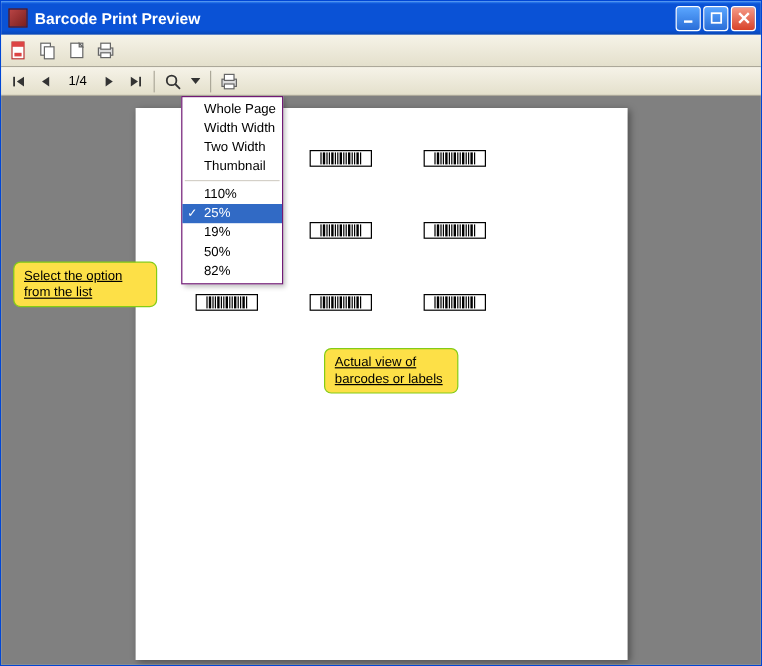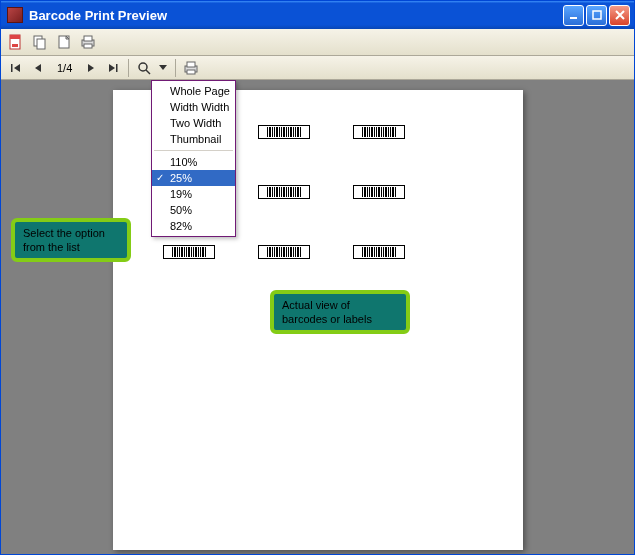--- a/index.html
+++ b/index.html
@@ -164,37 +164,38 @@
     color: inherit;
     font-size: 10px;
   }
   .dropdown .divider {
     height: 1px;
     background: #d4d0c8;
     margin: 3px 2px;
   }
   .callout {
     position: absolute;
-    background: #0f766e;
-    border: 4px solid #84cc16;
+    background: #fde047;
+    border: 1px solid #84cc16;
     border-radius: 6px;
     padding: 4px 8px;
     color: #000;
     font-size: 11px;
     line-height: 14px;
+    text-decoration: underline;
   }
   .callout1 {
     left: 10px;
     top: 138px;
     width: 120px;
   }
   .callout2 {
     left: 269px;
     top: 210px;
-    width: 140px;
+    width: 112px;
   }
 </style>
 </head>
 <body>
 
 <div class="window">
 
   <div class="titlebar">
     <div class="app-icon"></div>
     <div class="title-text">Barcode Print Preview</div>

